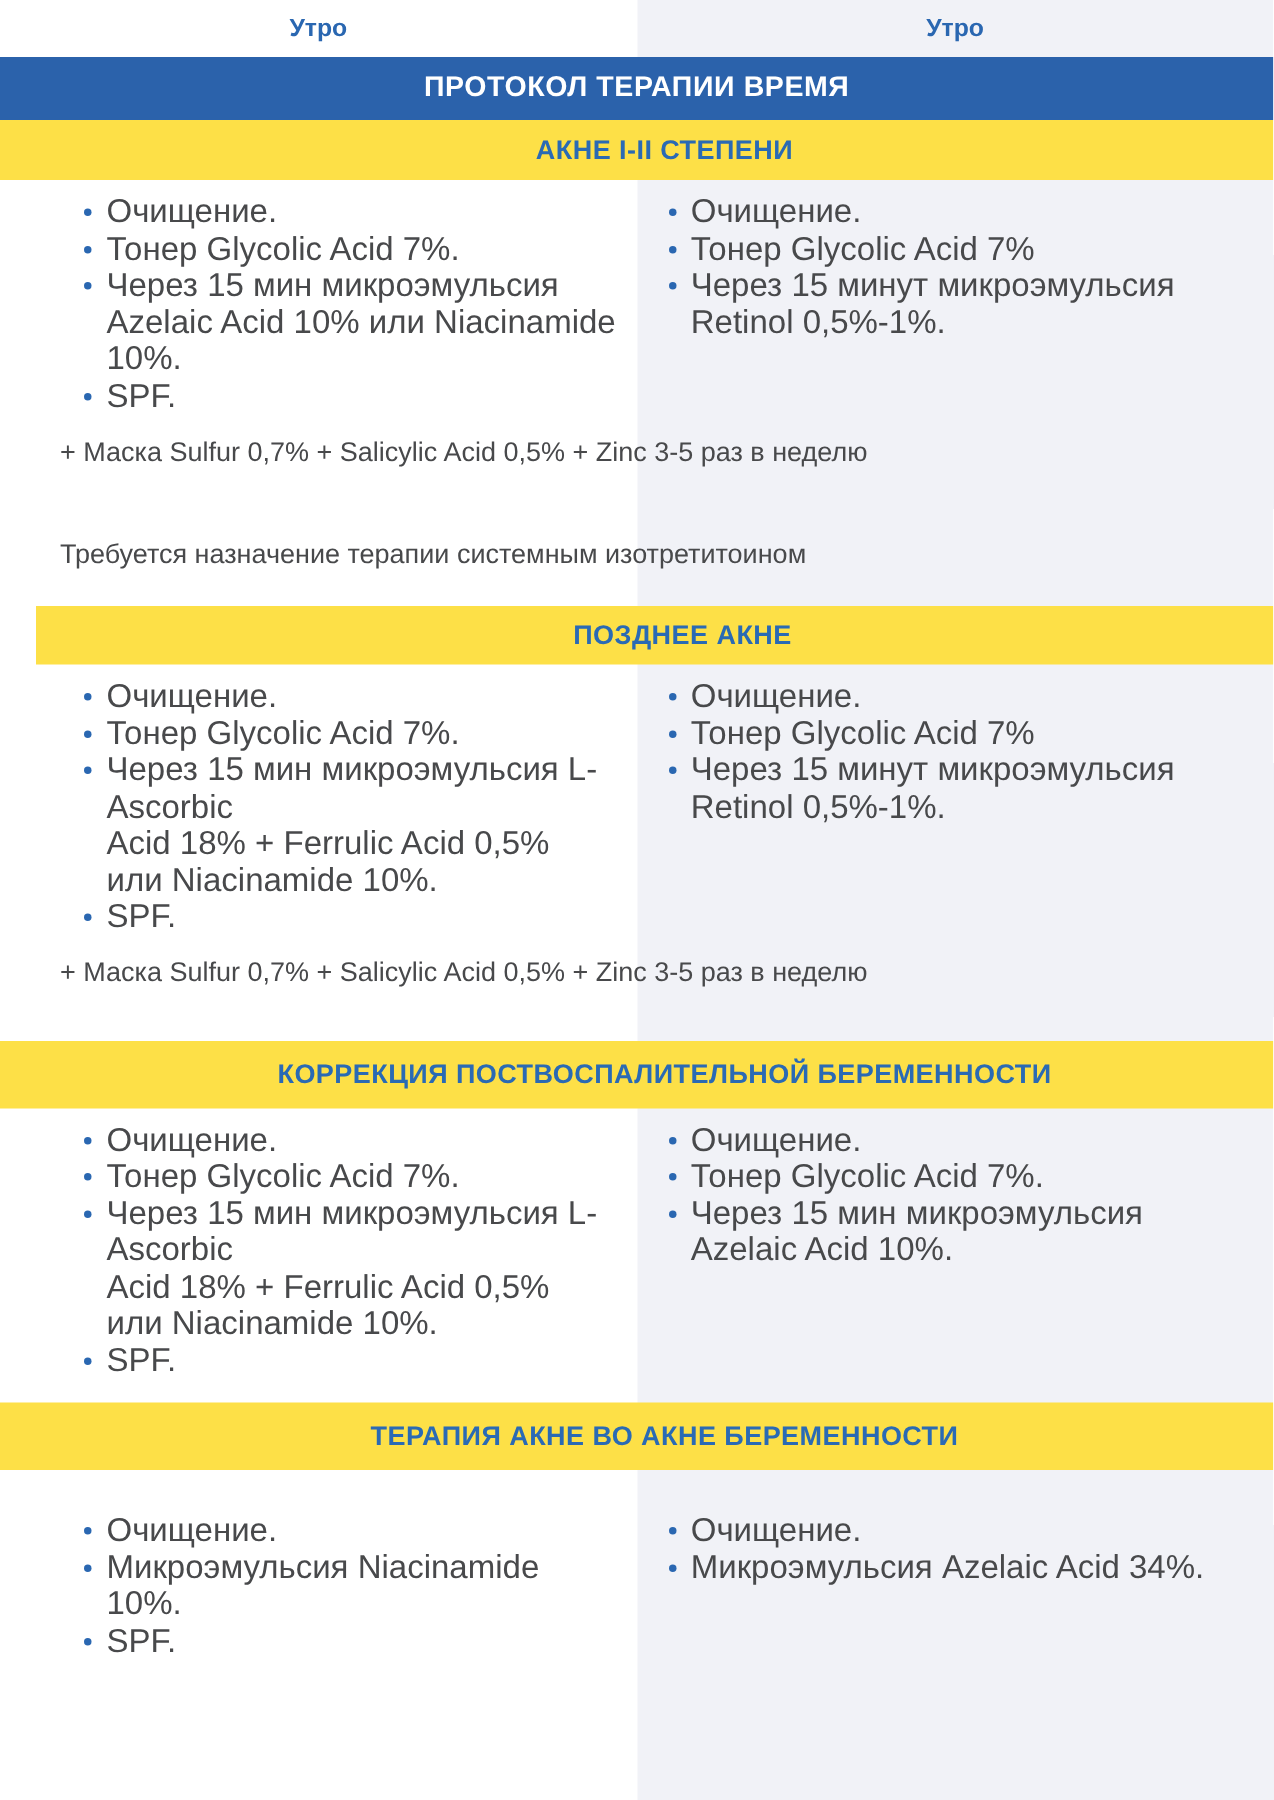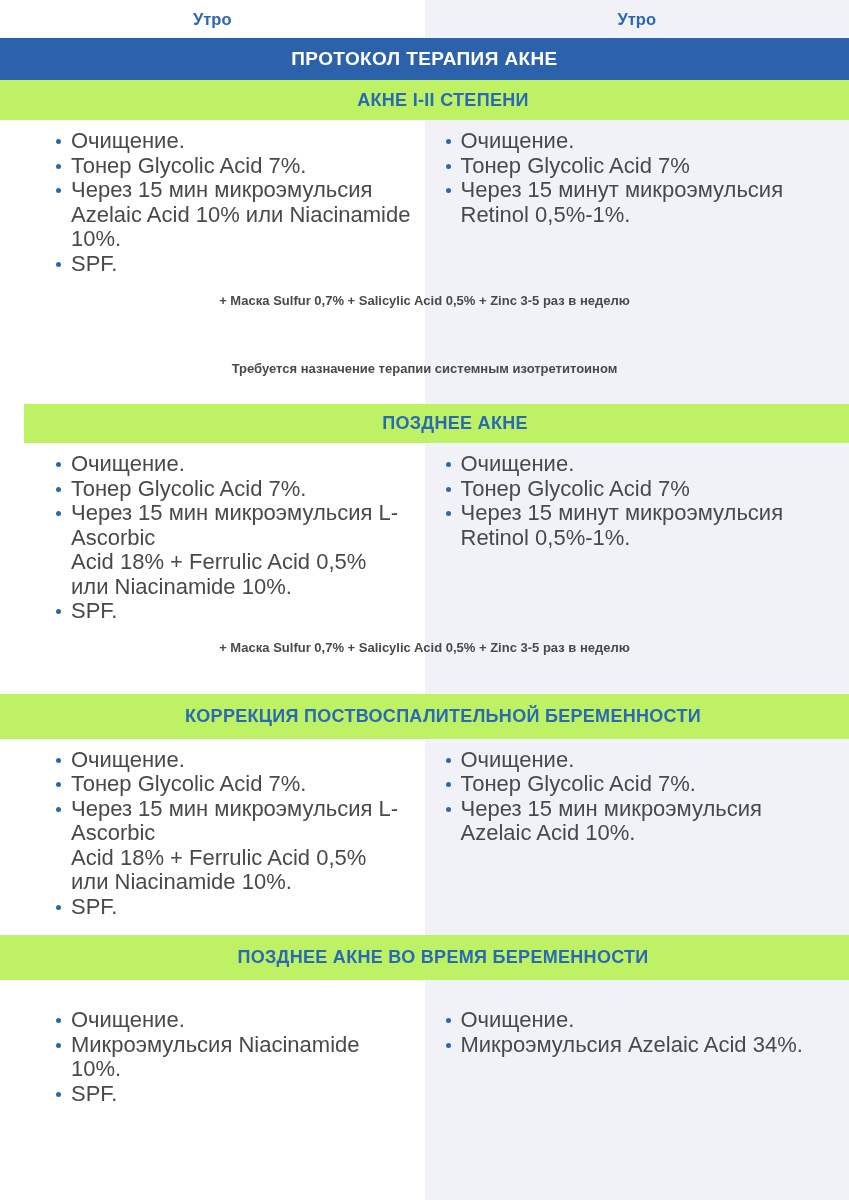--- a/index.html
+++ b/index.html
@@ -47,21 +47,21 @@
     font-weight: bold;
     font-size: 19px;
     display: flex;
     align-items: center;
     justify-content: center;
     letter-spacing: 0.4px;
   }
 
   .section-banner {
     height: 40px;
-    background: #bef264;
+    background: #fde047;
     color: #2a6ab4;
     font-weight: bold;
     font-size: 18px;
     display: flex;
     align-items: center;
     justify-content: center;
     letter-spacing: 0.3px;
     padding-left: 37px;
   }
 
@@ -89,26 +89,24 @@
     position: absolute;
     left: 1px;
     top: 10px;
     width: 5px;
     height: 5px;
     border-radius: 50%;
     background: #2a67b1;
   }
 
   .note-line {
-    text-align: center;
-    font-size: 13px;
+    font-size: 18px;
     line-height: 22px;
     padding: 6px 40px 0 40px;
     white-space: pre-line;
-    font-weight: bold;
   }
 
   
   .banner-s2 { margin-top: 21px; height: 38px; }
   .note-s2   { padding-top: 24px; padding-bottom: 24px; }
   .banner-s3 { height: 39px; margin-left: 24px; }
   .banner-s4 { margin-top: 16px; height: 45px; }
   .banner-s5 { height: 45px; margin-top: 2px; }
   .note-s1   { padding-top: 8px; padding-bottom: 22px; }
   .note-s3   { padding-top: 7px; padding-bottom: 19px; }
@@ -121,21 +119,21 @@
 <div class="page">
   <div class="right-stripe"></div>
 
   <div class="content">
 
     <div class="col-headers">
       <div class="col-header">Утро</div>
       <div class="col-header">Утро</div>
     </div>
 
-    <div class="main-title">ПРОТОКОЛ ТЕРАПИЯ АКНЕ</div>
+    <div class="main-title">ПРОТОКОЛ ТЕРАПИИ ВРЕМЯ</div>
 
     <div>
       <div class="section-banner">АКНЕ I-II СТЕПЕНИ</div>
       <div class="cols">
         <ul class="col morning">
           <li>Очищение.</li>
           <li>Тонер Glycolic Acid 7%.</li>
           <li>Через 15 мин микроэмульсия
 Azelaic Acid 10% или Niacinamide 10%.</li>
           <li>SPF.</li>
@@ -189,21 +187,21 @@
         <ul class="col evening">
           <li>Очищение.</li>
           <li>Тонер Glycolic Acid 7%.</li>
           <li>Через 15 мин микроэмульсия
 Azelaic Acid 10%.</li>
         </ul>
       </div>
     </div>
 
     <div>
-      <div class="section-banner banner-s5">ПОЗДНЕЕ АКНЕ ВО ВРЕМЯ БЕРЕМЕННОСТИ</div>
+      <div class="section-banner banner-s5">ТЕРАПИЯ АКНЕ ВО АКНЕ БЕРЕМЕННОСТИ</div>
       <div class="cols cols-s5">
         <ul class="col morning">
           <li>Очищение.</li>
           <li>Микроэмульсия Niacinamide 10%.</li>
           <li>SPF.</li>
         </ul>
         <ul class="col evening">
           <li>Очищение.</li>
           <li>Микроэмульсия Azelaic Acid 34%.</li>
         </ul>

